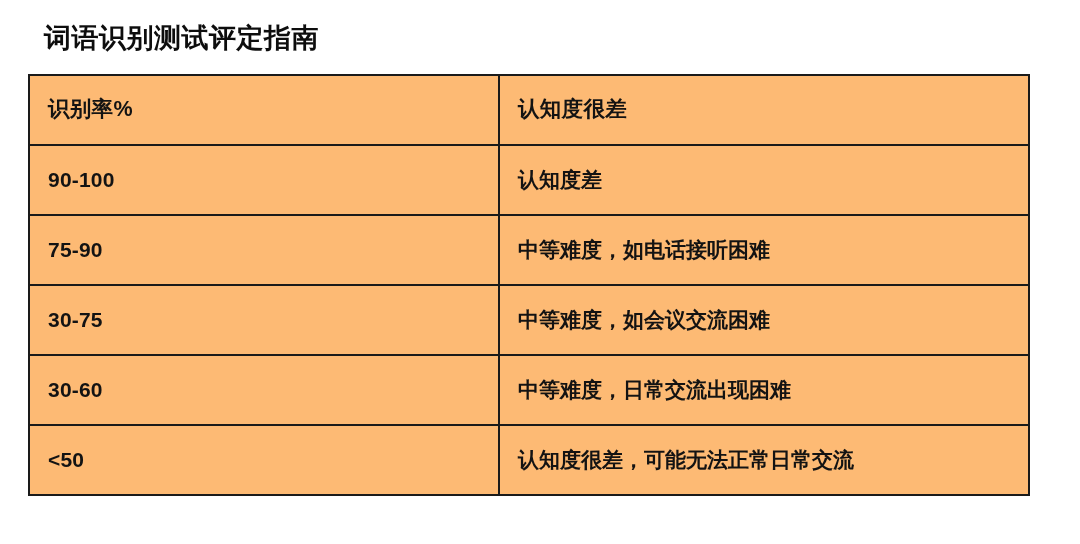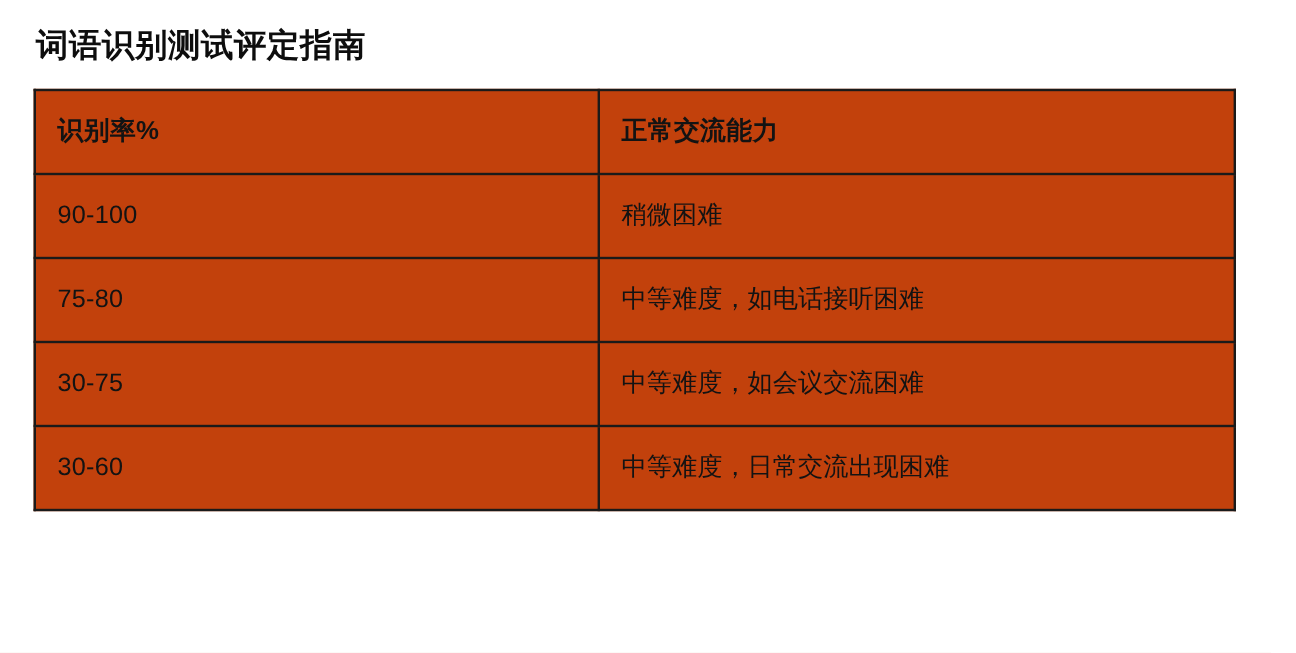--- a/index.html
+++ b/index.html
@@ -19,38 +19,38 @@
     width: 1080px;
     height: 544px;
     box-sizing: border-box;
     padding: 22px 28px 0 28px;
   }
   .doc-title {
     font-size: 27px;
     font-weight: 700;
     letter-spacing: 0.5px;
     color: #0d0d0d;
-    margin: 0 0 18px 2px;
+    margin: 0 0 18px 16px;
     line-height: 1.25;
   }
   table.guide-table {
     border-collapse: collapse;
     width: 1000px;
     table-layout: fixed;
-    background: #c2410c;
+    background: #fdba74;
   }
   table.guide-table td,
   table.guide-table th {
     border: 2px solid #1a1a1a;
     padding: 0 18px;
     height: 68px;
     vertical-align: middle;
     text-align: left;
     font-size: 21px;
-    font-weight: 400;
+    font-weight: 700;
     color: #131313;
     line-height: 1.3;
   }
   table.guide-table thead th {
     font-weight: 700;
     font-size: 21.5px;
     letter-spacing: 0.3px;
   }
   col.col-rate { width: 470px; }
   col.col-ability { width: 530px; }
@@ -66,36 +66,40 @@
   <h1 class="doc-title">词语识别测试评定指南</h1>
 
   <table class="guide-table">
     <colgroup>
       <col class="col-rate">
       <col class="col-ability">
     </colgroup>
     <thead>
       <tr>
         <th>识别率%</th>
-        <th>正常交流能力</th>
+        <th>认知度很差</th>
       </tr>
     </thead>
     <tbody>
       <tr>
         <td class="cell-rate">90-100</td>
-        <td>稍微困难</td>
+        <td>认知度差</td>
       </tr>
       <tr>
-        <td class="cell-rate">75-80</td>
+        <td class="cell-rate">75-90</td>
         <td>中等难度，如电话接听困难</td>
       </tr>
       <tr>
         <td class="cell-rate">30-75</td>
         <td>中等难度，如会议交流困难</td>
       </tr>
       <tr>
         <td class="cell-rate">30-60</td>
         <td>中等难度，日常交流出现困难</td>
       </tr>
+      <tr>
+        <td class="cell-rate">&lt;50</td>
+        <td>认知度很差，可能无法正常日常交流</td>
+      </tr>
     </tbody>
   </table>
 
 </div>
 
 </body></html>

